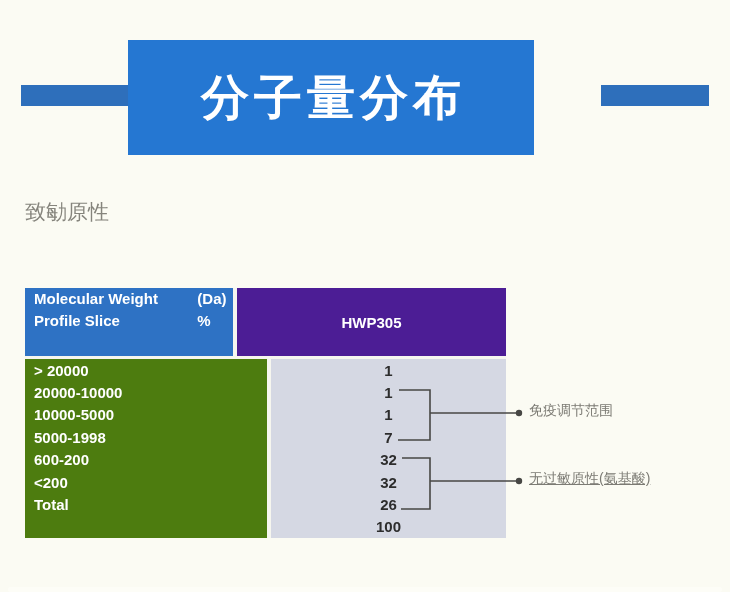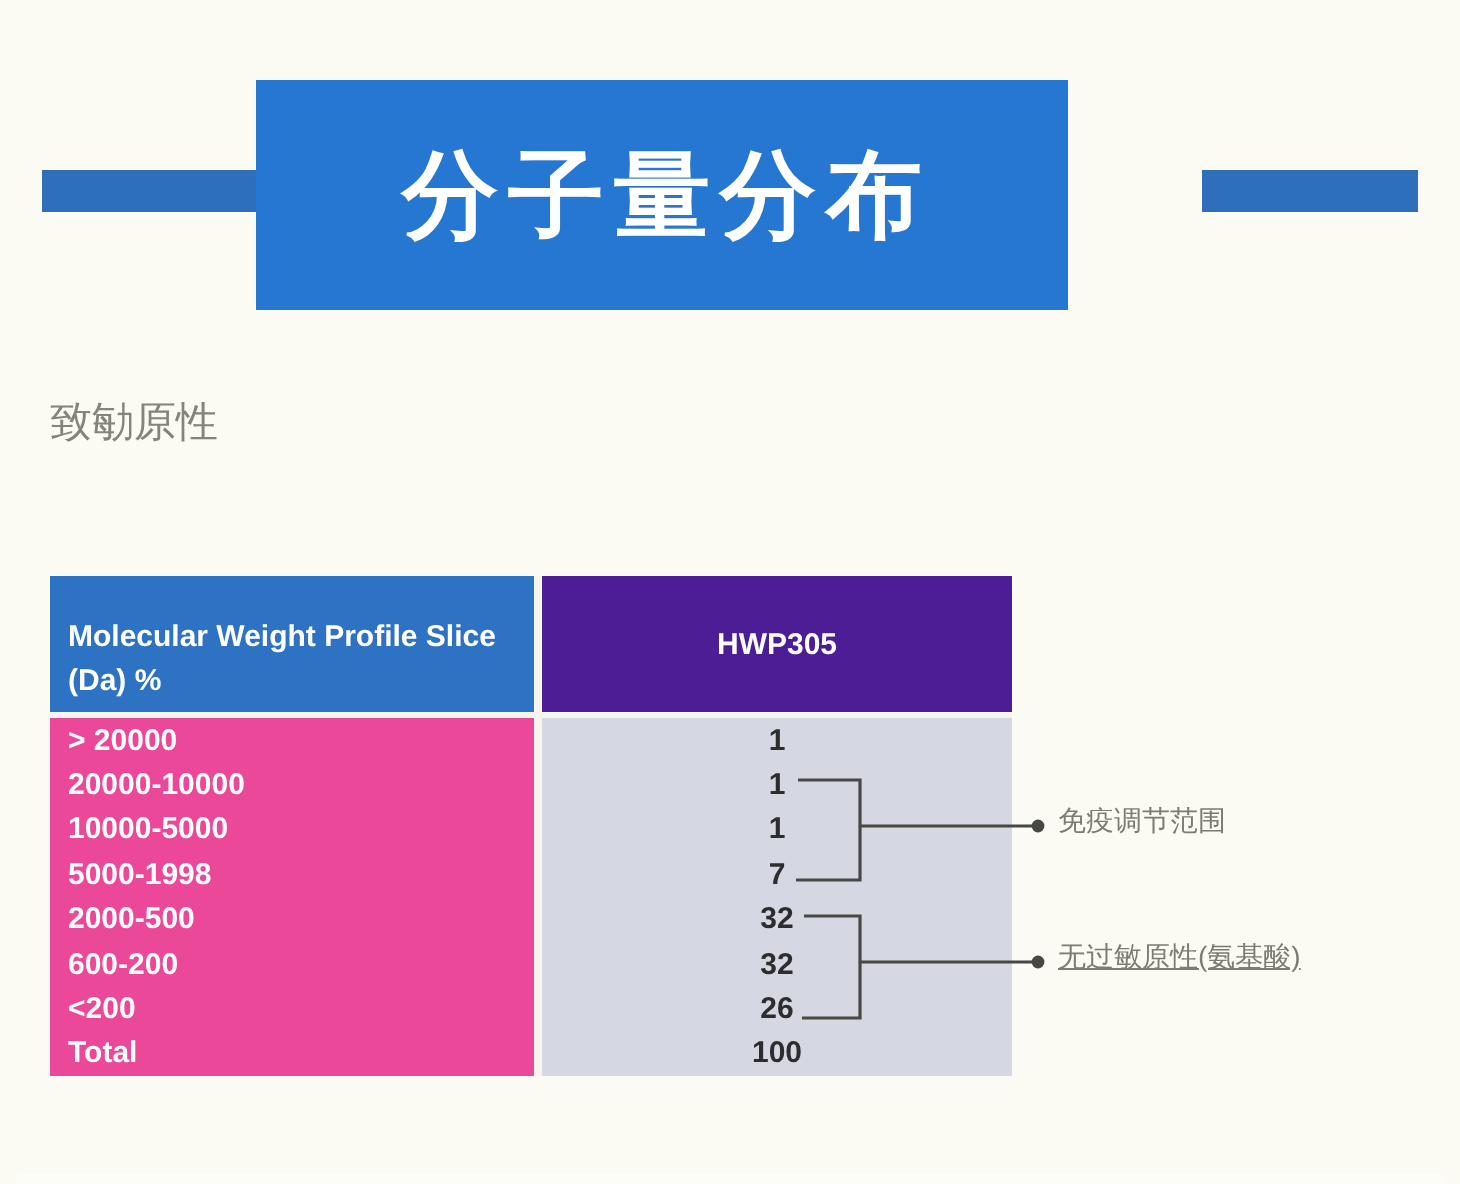--- a/index.html
+++ b/index.html
@@ -22,33 +22,33 @@
   }
   
   .intro {
     position:absolute; left:25px; top:190px; width:692px;
     font-size:21px; line-height:43px; color:#85847C;
   }
   
   .tbl { position:absolute; left:25px; top:288px; width:481px; }
   .tbl-header { display:flex; height:68px; }
   .tbl-header .hc1 {
-    width:242px; background:#2E72C4; color:#FFFFFF; font-size:15px; font-weight:bold;
-    display:flex; flex-direction:column; justify-content:flex-end;
+    width:208px; background:#2E72C4; color:#FFFFFF; font-size:15px; font-weight:bold;
+    display:flex; flex-direction:row; justify-content:flex-end;
     padding:0 0 4px 9px; box-sizing:border-box; line-height:22px;
   }
   .tbl-header .hgap { width:4px; background:#F6F6EF; }
   .tbl-header .hc2 {
     flex:1; background:#4c1d95; color:#FFFFFF; font-size:15px; font-weight:bold;
     display:flex; align-items:center; justify-content:center;
   }
   .tbl-gap { height:3px; background:#F6F6EF; }
   .tbl-body { display:flex; height:179px; }
   .col-labels {
-    width:242px; background:#ec4899;
+    width:242px; background:#4d7c0f;
     display:grid; grid-template-rows:repeat(8,1fr);
   }
   .col-gap { width:4px; background:#F6F6EF; }
   .col-values {
     flex:1; background:#D5D8E3;
     display:grid; grid-template-rows:repeat(8,1fr);
   }
   .row-label {
     color:#FFFFFF; font-size:15px; font-weight:bold;
     display:flex; align-items:center; padding-left:9px;
@@ -95,21 +95,20 @@
       <div class="hgap"></div>
       <div class="hc2">HWP305</div>
     </div>
     <div class="tbl-gap"></div>
     <div class="tbl-body">
       <div class="col-labels">
         <div class="row-label">&gt; 20000</div>
         <div class="row-label">20000-10000</div>
         <div class="row-label">10000-5000</div>
         <div class="row-label">5000-1998</div>
-        <div class="row-label">2000-500</div>
         <div class="row-label">600-200</div>
         <div class="row-label">&lt;200</div>
         <div class="row-label">Total</div>
       </div>
       <div class="col-gap"></div>
       <div class="col-values">
         <div class="row-value">1</div>
         <div class="row-value">1</div>
         <div class="row-value">1</div>
         <div class="row-value">7</div>

